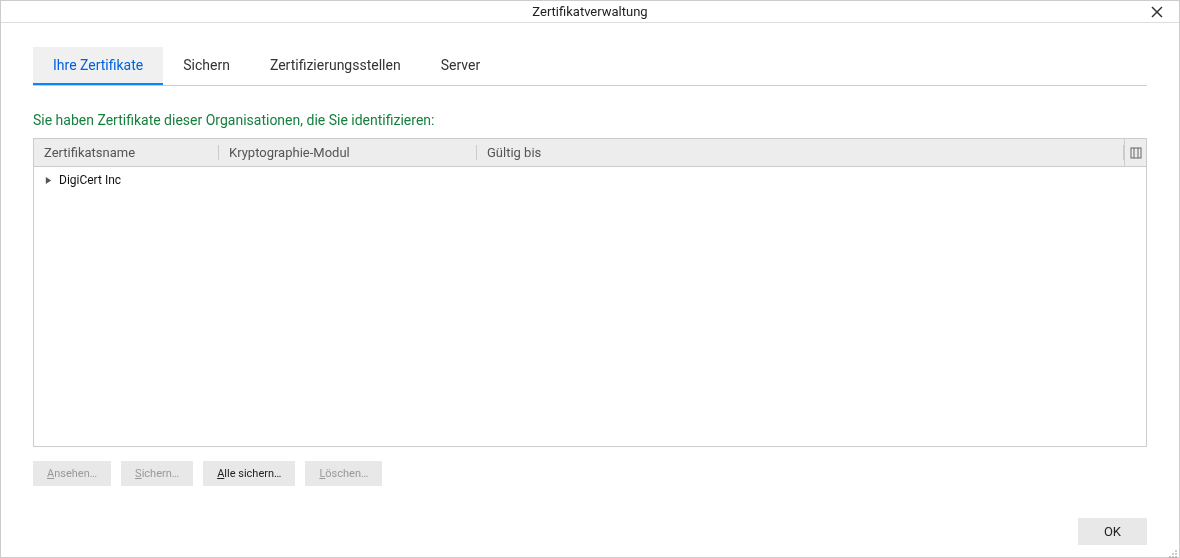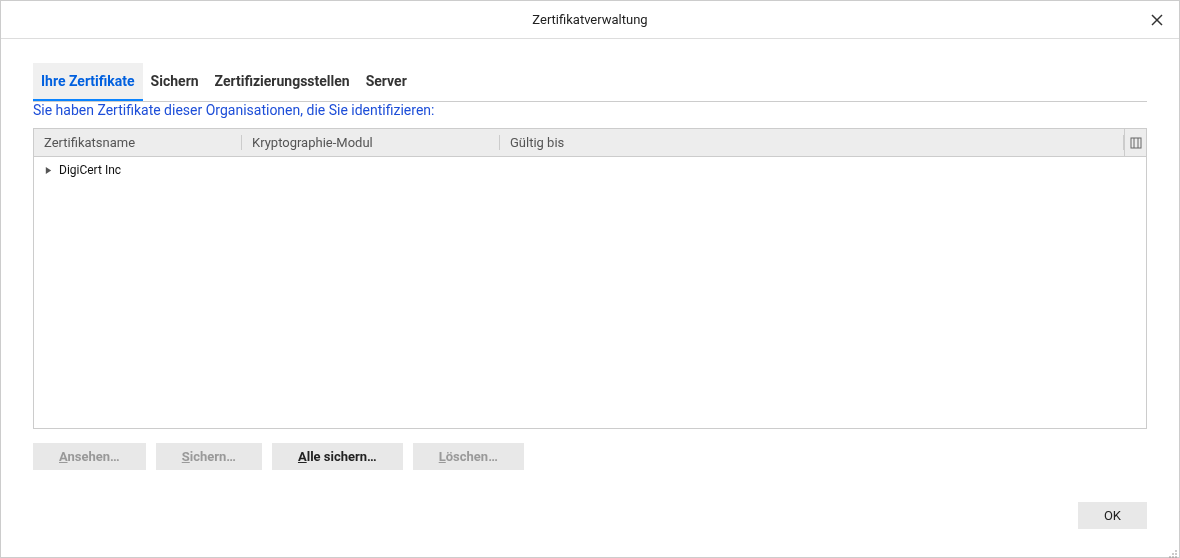--- a/index.html
+++ b/index.html
@@ -1,46 +1,46 @@
 <!DOCTYPE html>
 <html><head>
   <meta charset="utf-8">
   <style>
     * { box-sizing: border-box; margin: 0; padding: 0; font-family: -apple-system, BlinkMacSystemFont, "Segoe UI", Roboto, sans-serif; }
     body { background: #fff; width: 1180px; height: 558px; overflow: hidden; }
     .dialog { width: 100%; height: 100%; border: 1px solid #ccc; display: flex; flex-direction: column; }
-    .titlebar { display: flex; align-items: center; justify-content: center; position: relative; height: 38px; border-bottom: 1px solid #ddd; }
+    .titlebar { display: flex; align-items: center; justify-content: center; position: relative; height: 22px; border-bottom: 1px solid #ddd; }
     .title-text { font-size: 13px; color: #222; }
     .close-btn { position: absolute; right: 10px; top: 50%; transform: translateY(-50%); width: 24px; height: 24px; display: flex; align-items: center; justify-content: center; cursor: pointer; }
     .close-btn svg { width: 12px; height: 12px; }
     .content { flex: 1; padding: 24px 32px 16px 32px; display: flex; flex-direction: column; }
     .tabs { display: flex; border-bottom: 1px solid #ccc; }
-    .tab { padding: 10px 8px; font-size: 14px; color: #333; cursor: pointer; border-bottom: 2px solid transparent; font-weight: bold; }
+    .tab { padding: 10px 20px; font-size: 14px; color: #333; cursor: pointer; border-bottom: 2px solid transparent; }
     .tab.active { color: #0060df; border-bottom: 2px solid #0a84ff; background: #f0f0f0; }
-    .description { margin-bottom: 10px; font-size: 14px; color: #1d4ed8; }
+    .description { margin-top: 26px; margin-bottom: 10px; font-size: 14px; color: #15803d; }
     .table-wrapper { border: 1px solid #ccc; flex: 1; display: flex; flex-direction: column; min-height: 260px; overflow: hidden; }
     .table-header { display: flex; background: #ededed; border-bottom: 1px solid #ccc; height: 28px; align-items: center; }
     .th { font-size: 13px; color: #555; padding: 0 10px; border-right: 1px solid #ccc; white-space: nowrap; overflow: hidden; }
     .th:last-of-type { border-right: none; }
-    .th-name { width: 208px; }
+    .th-name { width: 185px; }
     .th-crypto { width: 258px; }
     .th-serial { width: 361px; }
     .th-valid { flex: 1; }
     .col-picker { width: 22px; display: flex; align-items: center; justify-content: center; border-left: 1px solid #ccc; height: 100%; }
     .col-picker svg { width: 12px; height: 12px; fill: #666; }
     .table-body { flex: 1; background: #fff; }
     .tree-row { display: flex; align-items: center; padding: 6px 10px; font-size: 12px; color: #111; }
     .expand-icon { margin-right: 6px; display: inline-flex; }
     .expand-icon svg { width: 9px; height: 9px; }
     .button-row { display: flex; gap: 10px; margin-top: 14px; }
-    .btn { padding: 6px 26px; font-size: 13px; background: #e8e8e8; border: none; color: #222; cursor: pointer; font-weight: bold; }
+    .btn { padding: 6px 14px; font-size: 11px; background: #e8e8e8; border: none; color: #222; cursor: pointer; }
     .btn:disabled { color: #999; cursor: default; }
     .btn.hover { background: #cfcfcf; }
     .underline-first::first-letter { text-decoration: underline; }
-    .footer { display: flex; justify-content: flex-end; padding: 16px 32px 28px; }
+    .footer { display: flex; justify-content: flex-end; padding: 16px 32px 12px; }
     .ok-btn { padding: 6px 26px; font-size: 13px; background: #e8e8e8; border: none; color: #222; cursor: pointer; }
     .resize-grip { position: absolute; right: 2px; bottom: 2px; width: 12px; height: 12px; }
   </style>
 </head>
 <body>
 
 <div class="dialog">
   <div class="titlebar">
     <span class="title-text">Zertifikatverwaltung</span>
     <div class="close-btn">

